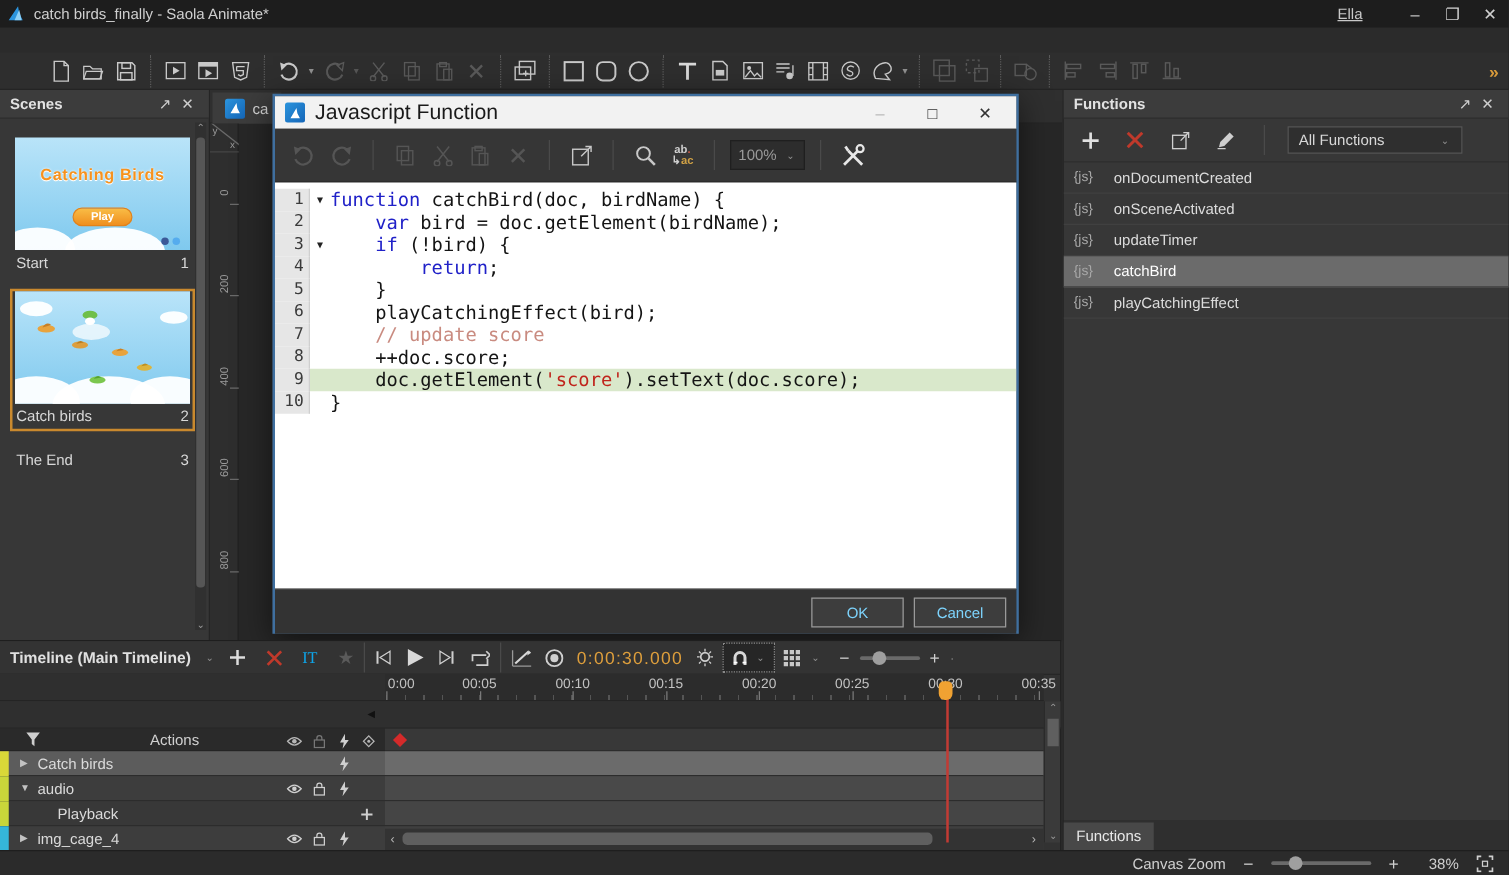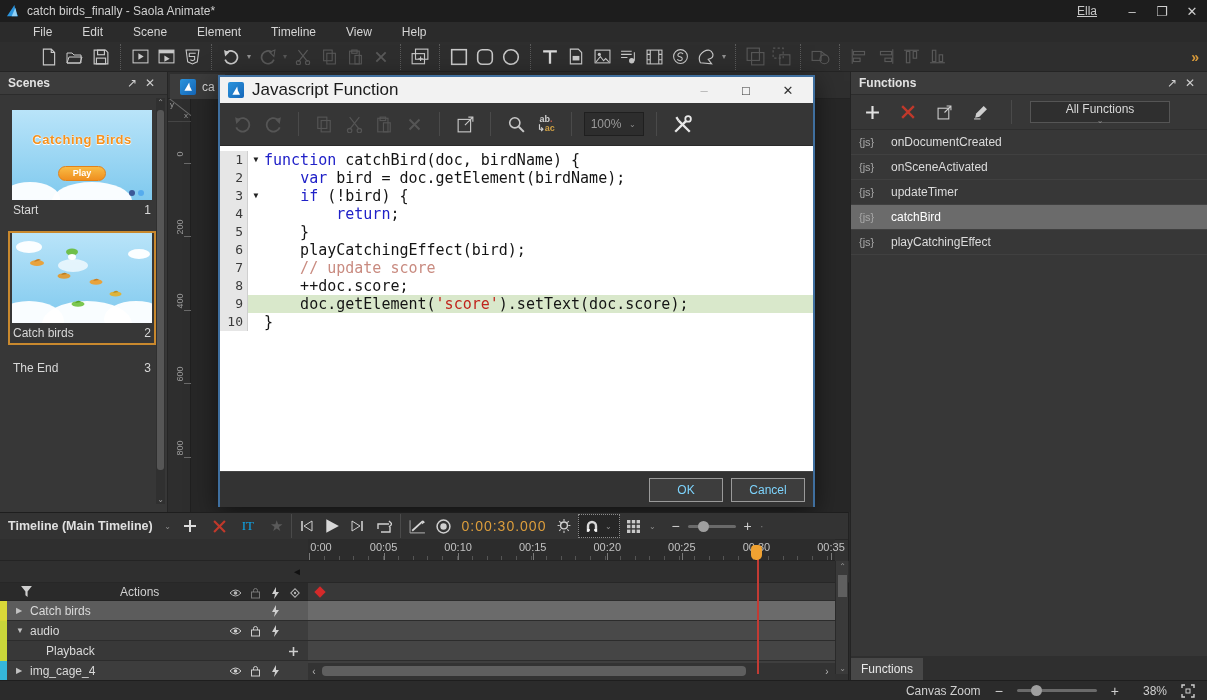--- a/index.html
+++ b/index.html
@@ -6,21 +6,21 @@
   #app{position:relative;width:1207px;height:700px;background:#2b2b2b;overflow:hidden;
        font-family:"Liberation Sans",sans-serif;color:#d5d5d5;font-size:12px;
        -webkit-font-smoothing:antialiased;}
   .abs{position:absolute;}
   svg{display:block;}
 
   
   #titlebar{left:0;top:0;width:1207px;height:22px;background:#1d1d1d;display:flex;align-items:center;}
   #titlebar .title{color:#cfcfcf;font-size:12px;margin-left:6px;}
   #titlebar .spacer{flex:1;}
-  #titlebar .user{color:#c8c8c8;text-decoration:underline;margin-right:20px;}
+  #titlebar .user{color:#c8c8c8;text-decoration:underline;margin-right:27px;}
   .winbtn{width:30px;height:22px;display:flex;align-items:center;justify-content:center;color:#cfcfcf;font-size:13px;}
 
   
   #menubar{left:0;top:22px;width:1207px;height:20px;background:#2b2b2b;display:flex;align-items:center;padding-left:18px;box-sizing:border-box;}
   .menu-item{padding:2px 15px;color:#d5d5d5;font-size:12px;}
 
   
   #toolbar{left:0;top:42px;width:1207px;height:30px;background:#2e2e2e;border-bottom:1px solid #242424;display:flex;align-items:center;box-sizing:border-box;}
   .tgroup{display:flex;align-items:center;height:26px;padding:0 6px;border-left:1px dotted #5a5a5a;}
   .tgroup:first-child{border-left:none;margin-left:30px;}
@@ -85,21 +85,21 @@
   .tok-kw{color:#2021c8;}
   .tok-st{color:#c0241c;}
   .tok-cm{color:#c98b80;}
   .tok-pl{color:#141414;}
   #dlg-foot{height:35px;background:#333;border-top:1px solid #454545;display:flex;align-items:center;justify-content:flex-end;gap:8px;padding:0 8px;}
   .dlg-btn{width:72px;height:22px;background:#3d3d3d;border:1px solid #9a9a9a;color:#7dd3fc;font-size:12px;display:flex;align-items:center;justify-content:center;}
 
   
   #functions{left:850px;top:72px;width:357px;height:584px;background:#373737;border-left:1px solid #242424;box-sizing:border-box;}
   #fn-toolbar{height:34px;display:flex;align-items:center;padding:0 8px;gap:10px;border-bottom:1px solid #2e2e2e;}
-  #fn-dropdown{width:140px;height:22px;background:#2f2f2f;border:1px solid #555;display:flex;align-items:center;padding:0 8px;box-sizing:border-box;color:#d8d8d8;flex-direction:column;}
+  #fn-dropdown{width:140px;height:22px;background:#2f2f2f;border:1px solid #555;display:flex;align-items:center;padding:0 8px;box-sizing:border-box;color:#d8d8d8;}
   #fn-dropdown .lbl{flex:1;font-size:12px;}
   .fn-row{height:24px;display:flex;align-items:center;padding:0 8px;gap:8px;border-bottom:1px solid #404040;color:#dcdcdc;}
   .fn-row .badge{color:#a8a8a8;font-size:11px;width:24px;}
   .fn-row.sel{background:#6b6b6b;color:#fff;}
 
   
   #timeline{left:0;top:512px;width:849px;height:168px;background:#323232;border-top:1px solid #1e1e1e;border-right:1px solid #222;box-sizing:border-box;}
   #tl-head{height:26px;display:flex;align-items:center;background:#333;border-bottom:1px solid #272727;}
   #tl-head .ttl{font-weight:bold;color:#e0e0e0;font-size:12.5px;margin-left:8px;}
   .tlbtn{display:flex;align-items:center;justify-content:center;height:24px;}
@@ -154,29 +154,20 @@
         </svg>
     </span>
     <span class="title">catch birds_finally - Saola Animate*</span>
     <span class="spacer"></span>
     <span class="user">Ella</span>
     <span class="winbtn">–</span>
     <span class="winbtn">❐</span>
     <span class="winbtn">✕</span>
   </div>
 
-  <div id="menubar" class="abs">
-      <div class="menu-item">File</div>
-      <div class="menu-item">Edit</div>
-      <div class="menu-item">Scene</div>
-      <div class="menu-item">Element</div>
-      <div class="menu-item">Timeline</div>
-      <div class="menu-item">View</div>
-      <div class="menu-item">Help</div>
-    </div>
 
   <div id="toolbar" class="abs">
     <div class="tgroup">
       <span class="tbtn">
           <svg width="16" height="18" viewBox="0 0 14 16">
             <path d="M2,1 h7 l3,3 v11 h-10 z" fill="none" stroke="#c9c9c9"></path>
             <path d="M9,1 v3 h3" fill="none" stroke="#c9c9c9"></path>
           </svg>
         </span>
       <span class="tbtn">

